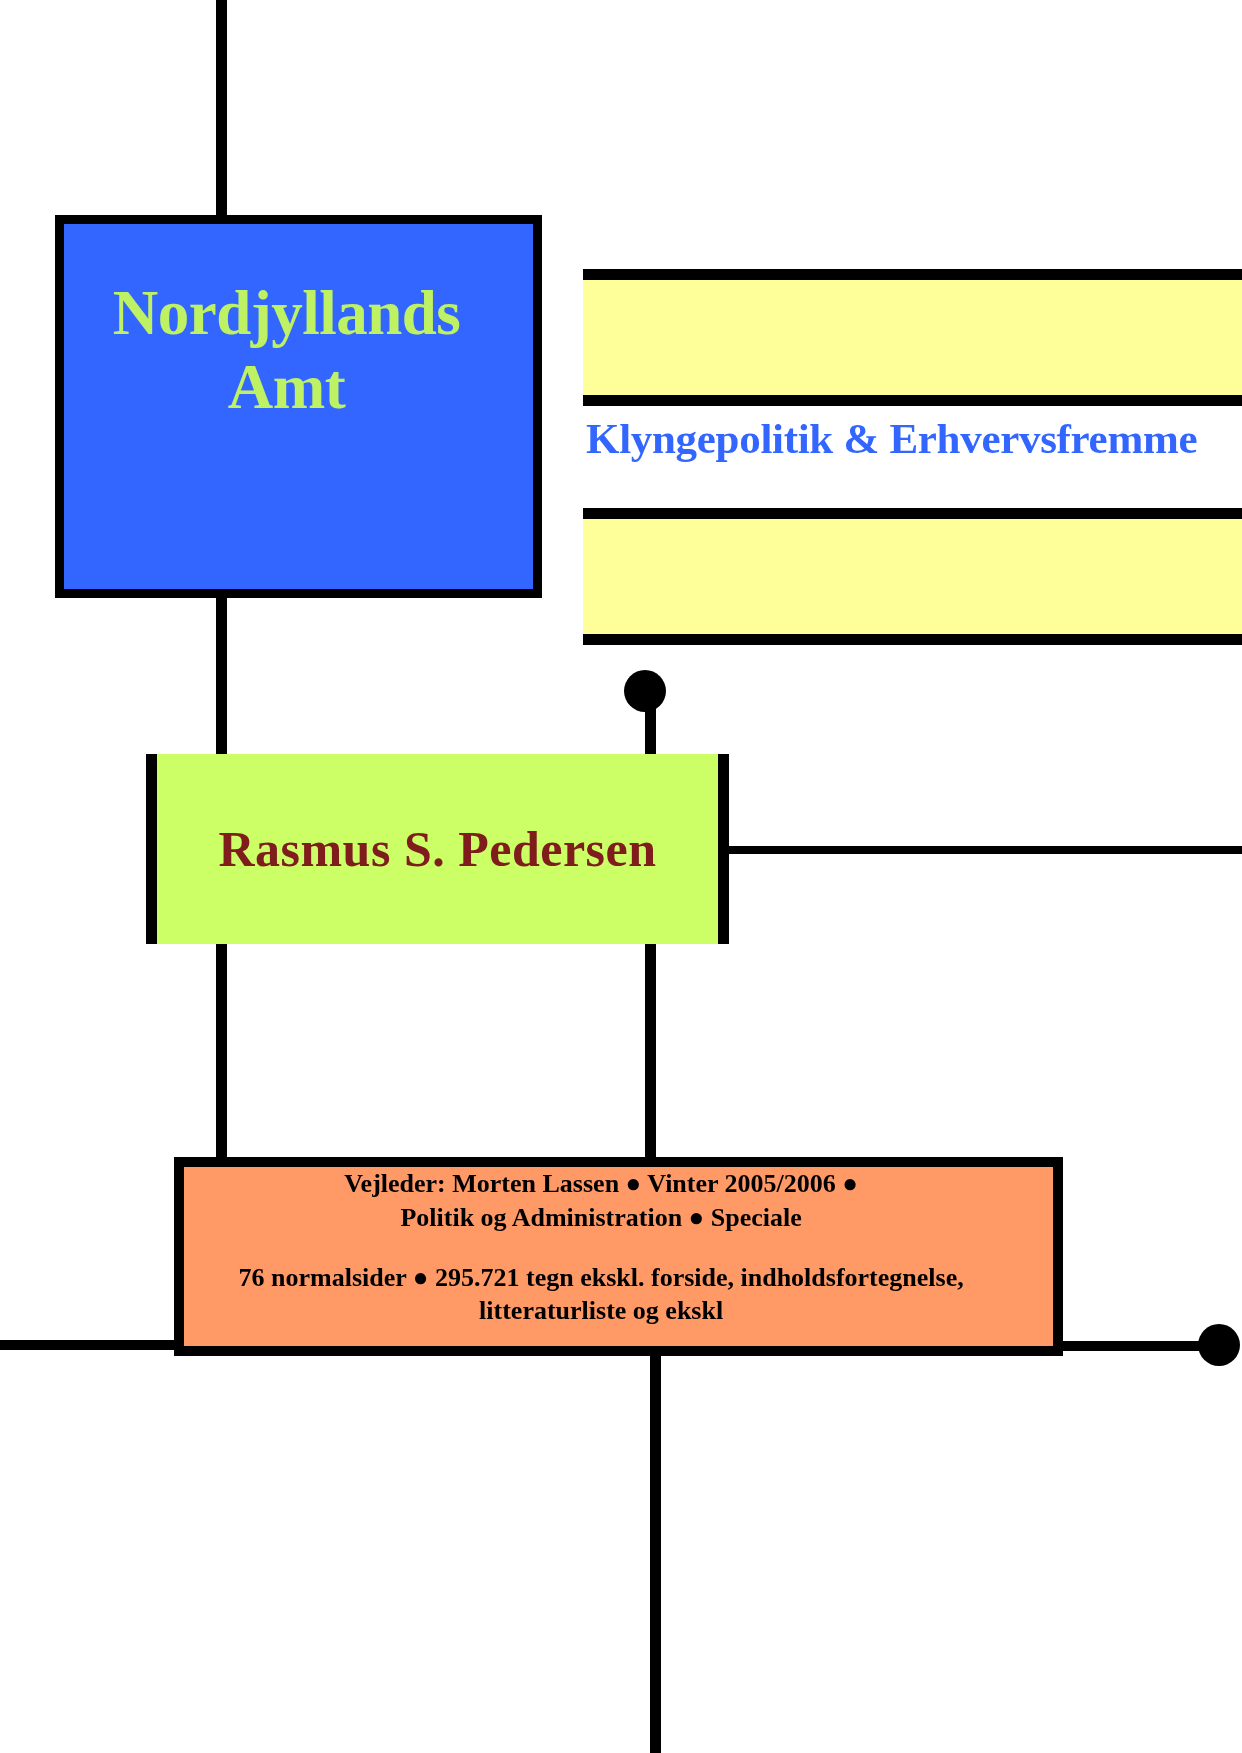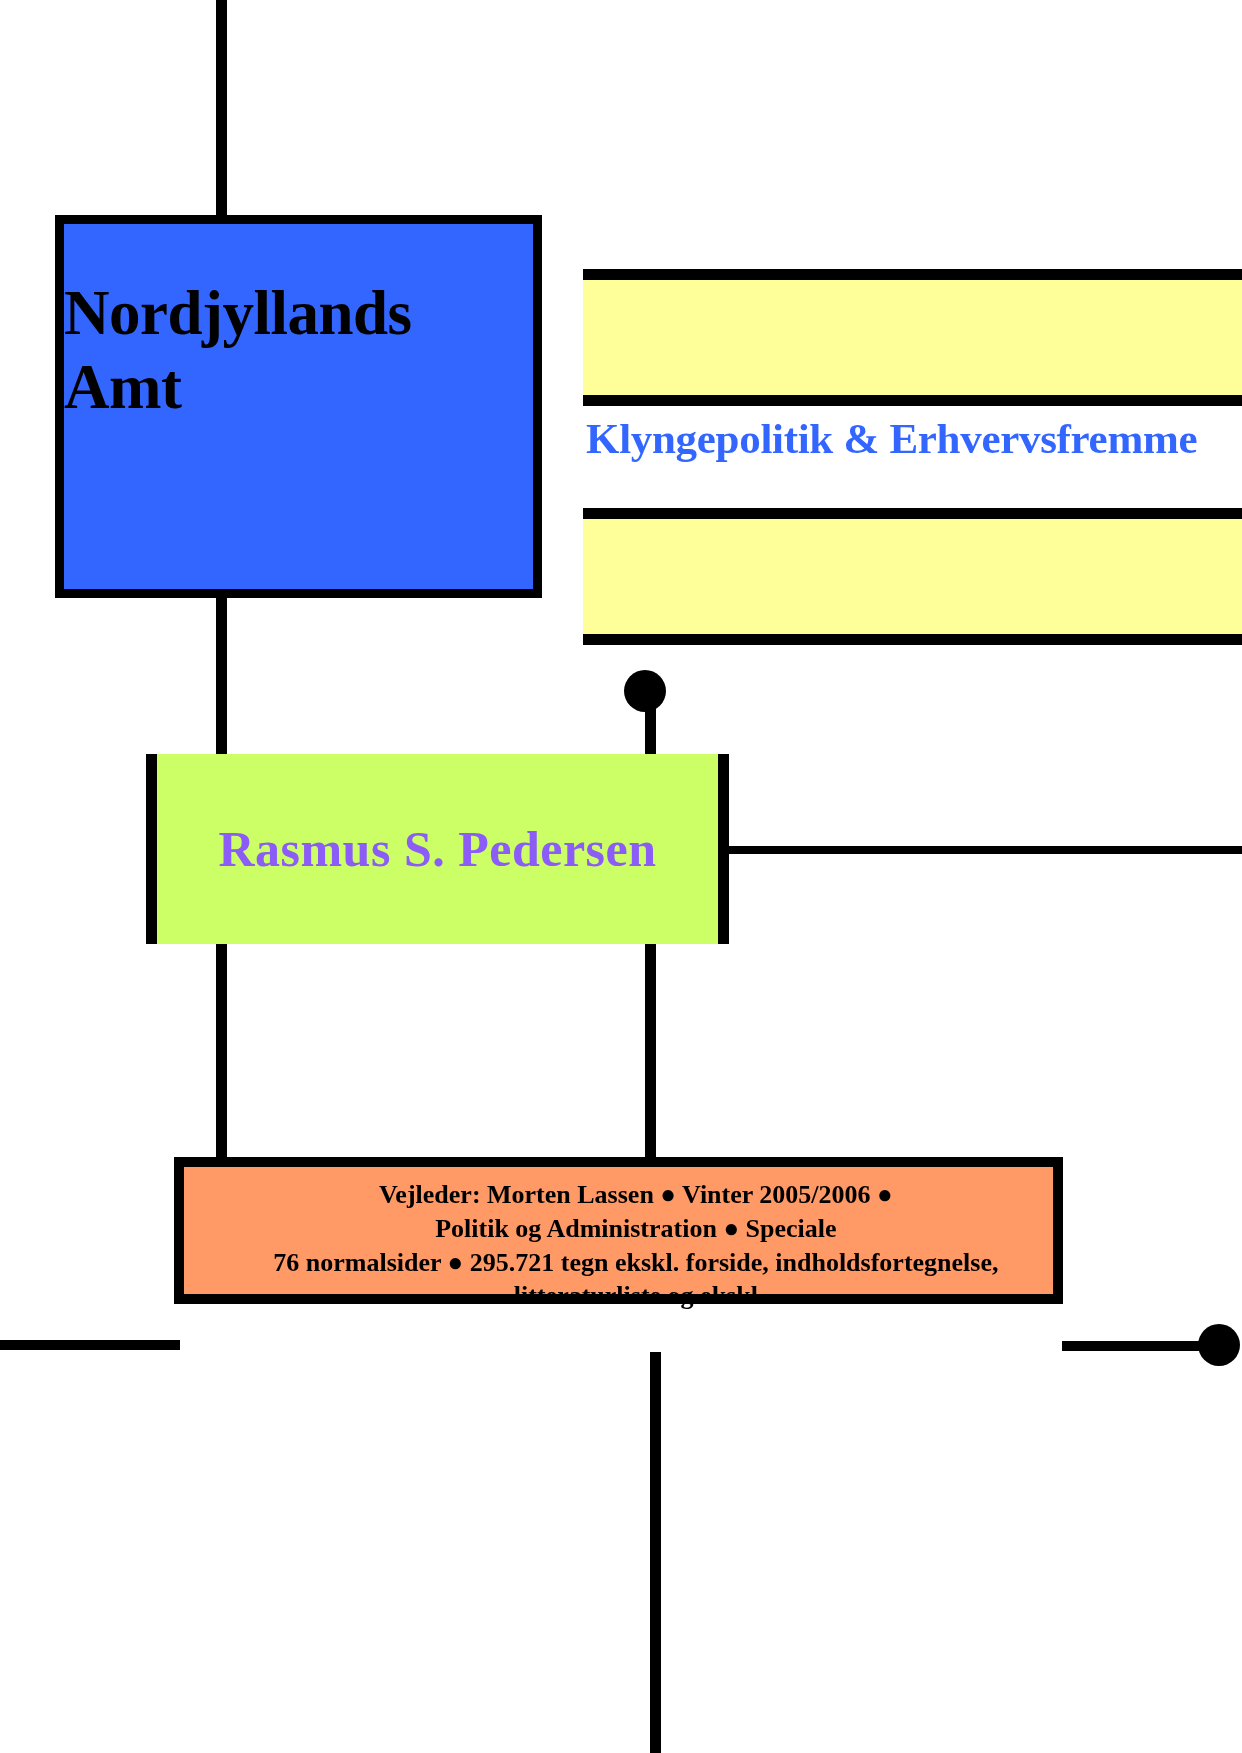--- a/index.html
+++ b/index.html
@@ -41,25 +41,25 @@
     width: 487px;
     height: 383px;
     background: #3366ff;
     border: 9px solid #000000;
     box-sizing: border-box;
     display: flex;
     align-items: flex-start;
     justify-content: flex-end;
   }
   #blue-box .txt {
-    color: #000000;
+    color: #bef264;
     font-size: 63px;
     font-weight: bold;
     line-height: 1.17;
-    text-align: left;
+    text-align: center;
     padding: 53px 24px 0 0;
     letter-spacing: -0.5px;
   }
 
   
   .yellow-bar {
     position: absolute;
     background: #ffff99;
     border-top: 11px solid #000000;
     border-bottom: 11px solid #000000;
@@ -90,43 +90,43 @@
     height: 190px;
     background: #ccff66;
     border-left: 11px solid #000000;
     border-right: 11px solid #000000;
     box-sizing: border-box;
     display: flex;
     align-items: center;
     justify-content: center;
   }
   #green-box .txt {
-    color: #8b5cf6;
+    color: #7f1d1d;
     font-size: 50px;
     font-weight: bold;
     text-align: center;
     width: 100%;
     letter-spacing: 0.5px;
   }
 
   
   #orange-box {
     position: absolute;
     left: 174px;
     top: 1157px;
     width: 889px;
-    height: 147px;
+    height: 199px;
     background: #ff9966;
     border: 10px solid #000000;
     box-sizing: border-box;
     display: flex;
     flex-direction: column;
-    align-items: flex-end;
+    align-items: flex-start;
     justify-content: flex-start;
-    padding-top: 11px;
+    padding-top: 0;
   }
   #orange-box .meta-line {
     color: #000000;
     font-size: 26px;
     font-weight: bold;
     text-align: center;
     line-height: 1.30;
     width: 96%;
   }
   #orange-box .meta-gap { height: 26px; }

